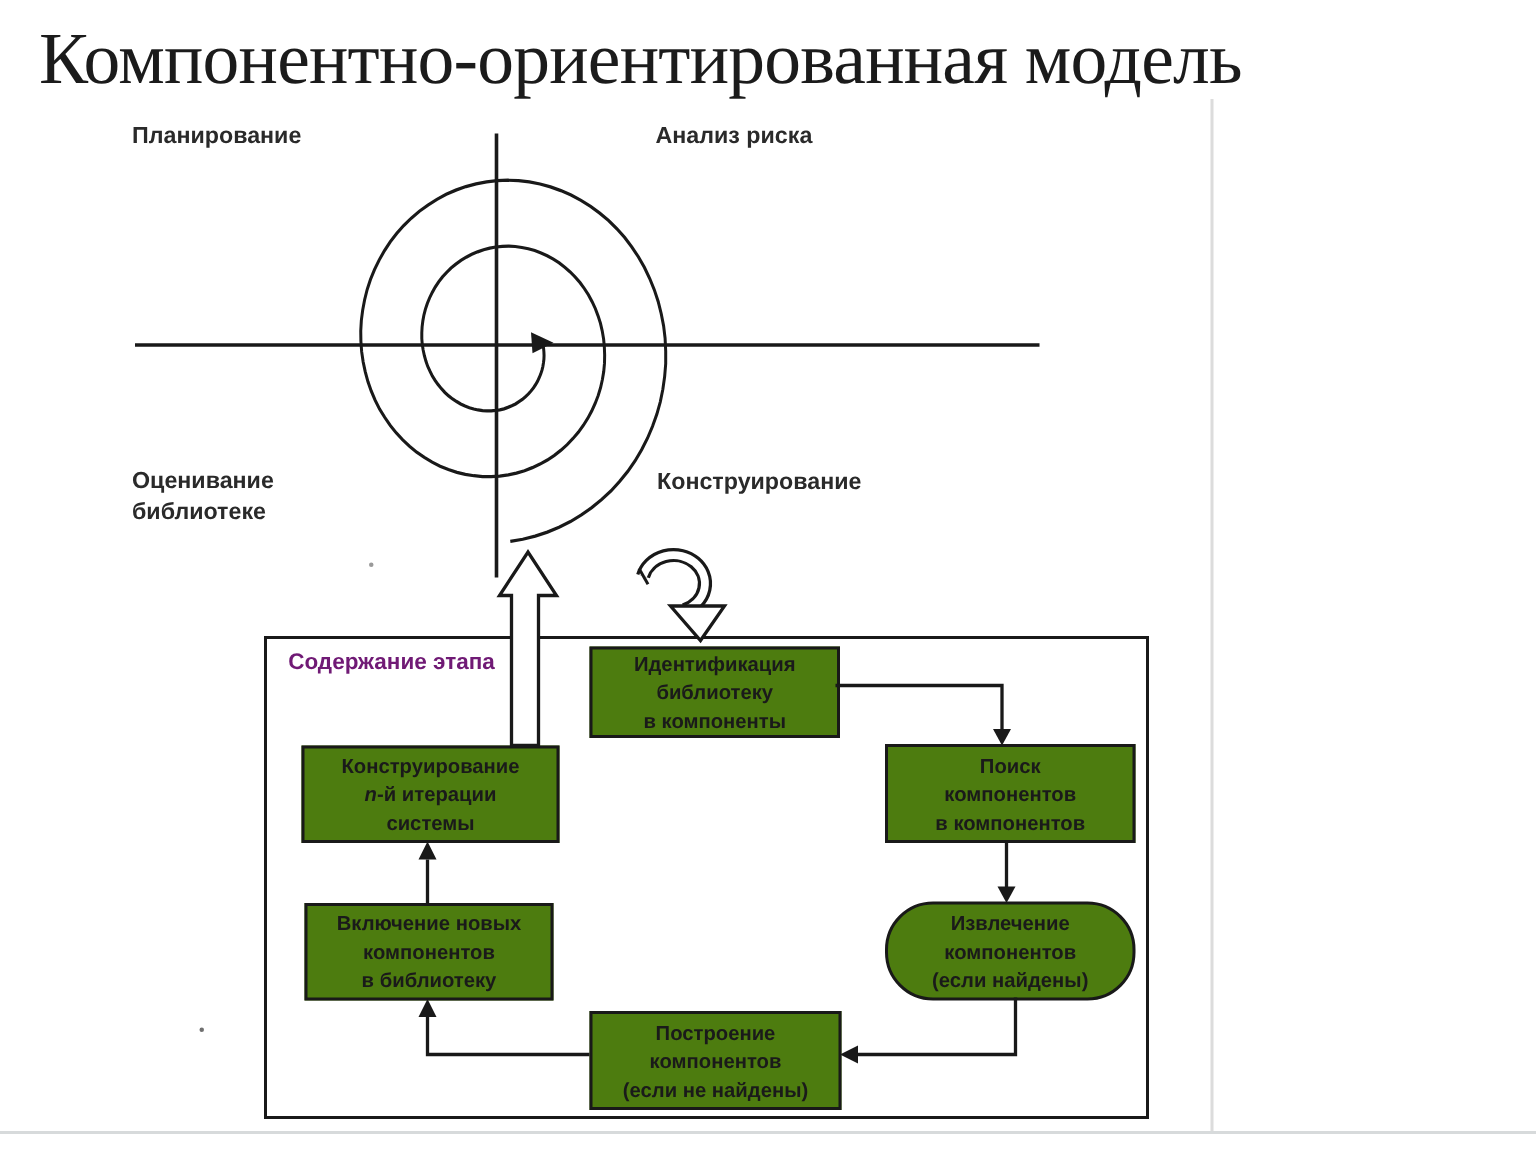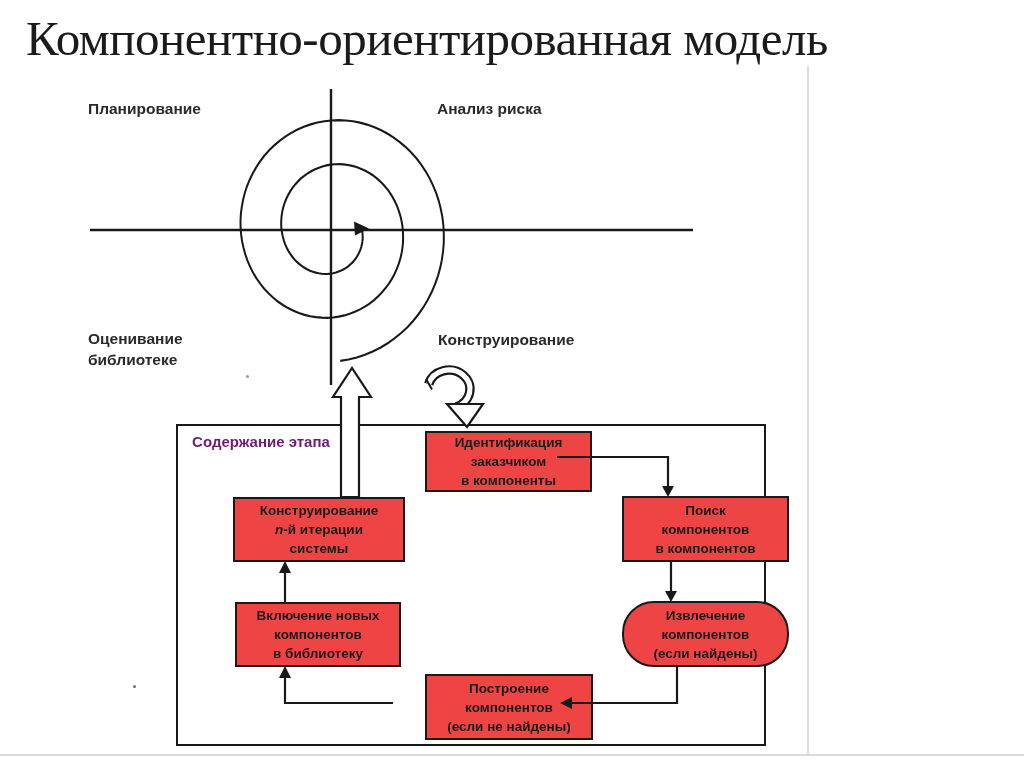--- a/index.html
+++ b/index.html
@@ -1,26 +1,26 @@
 <!DOCTYPE html>
 <html><head>
 <meta charset="utf-8">
 <style>
   html,body{margin:0;padding:0;background:#fff;}
   body{width:1024px;height:767px;position:relative;overflow:hidden;
        font-family:"Liberation Sans","DejaVu Sans",sans-serif;color:#1c1c1c;}
   .abs{position:absolute;}
   .title{left:26px;top:10px;width:990px;font-size:49px;font-weight:400;
          letter-spacing:-0.5px;color:#1b1b1b;white-space:nowrap;font-family:Liberation Serif, serif;}
-  .qlabel{font-size:15.5px;font-weight:700;color:#2a2a2a;line-height:21px;white-space:nowrap;margin-top:18px;}
+  .qlabel{font-size:15.5px;font-weight:700;color:#2a2a2a;line-height:21px;white-space:nowrap;}
   .caption{font-size:15px;font-weight:700;color:#701a75;line-height:22px;text-align:center;}
   .fc-container{left:176px;top:424px;width:586px;height:318px;border:2.5px solid #191919;background:transparent;}
-  .fbox{border:2px solid #191919;background:#ef4444;display:flex;flex-direction:column;
+  .fbox{border:2px solid #191919;background:#4d7c0f;display:flex;flex-direction:column;
         justify-content:center;align-items:center;text-align:center;
-        font-size:13.5px;font-weight:700;line-height:19px;color:#1a1a1a;margin-left:32px;}
+        font-size:13.5px;font-weight:700;line-height:19px;color:#1a1a1a;}
   .fbox span{display:block;white-space:nowrap;}
   svg.overlay{position:absolute;left:0;top:0;pointer-events:none;}
   .scan-edge-v{left:807px;top:66px;width:2px;height:690px;background:#dcdcdc;}
   .scan-edge-h{left:0px;top:754px;width:1024px;height:2px;background:#d7dadb;}
   .speck{border-radius:50%;}
 </style>
 </head>
 <body>
 
 <div class="abs title">Компонентно-ориентированная модель</div>
@@ -34,21 +34,21 @@
 <div class="abs qlabel" style="left:438px;top:311px;">Конструирование</div>
 
 <div class="abs fc-container"></div>
 
 <div class="abs caption" style="left:181px;top:431px;width:160px;">
   <span style="display:block;">Содержание этапа</span>
 </div>
 
 <div class="abs fbox" style="left:393px;top:431px;width:163px;height:57px;">
   <span>Идентификация</span>
-  <span>заказчиком</span>
+  <span>библиотеку</span>
   <span>в компоненты</span>
 </div>
 
 <div class="abs fbox" style="left:590px;top:496px;width:163px;height:62px;">
   <span>Поиск</span>
   <span>компонентов</span>
   <span>в компонентов</span>
 </div>
 
 <div class="abs fbox" style="left:590px;top:601px;width:163px;height:62px;border-radius:32px;">

